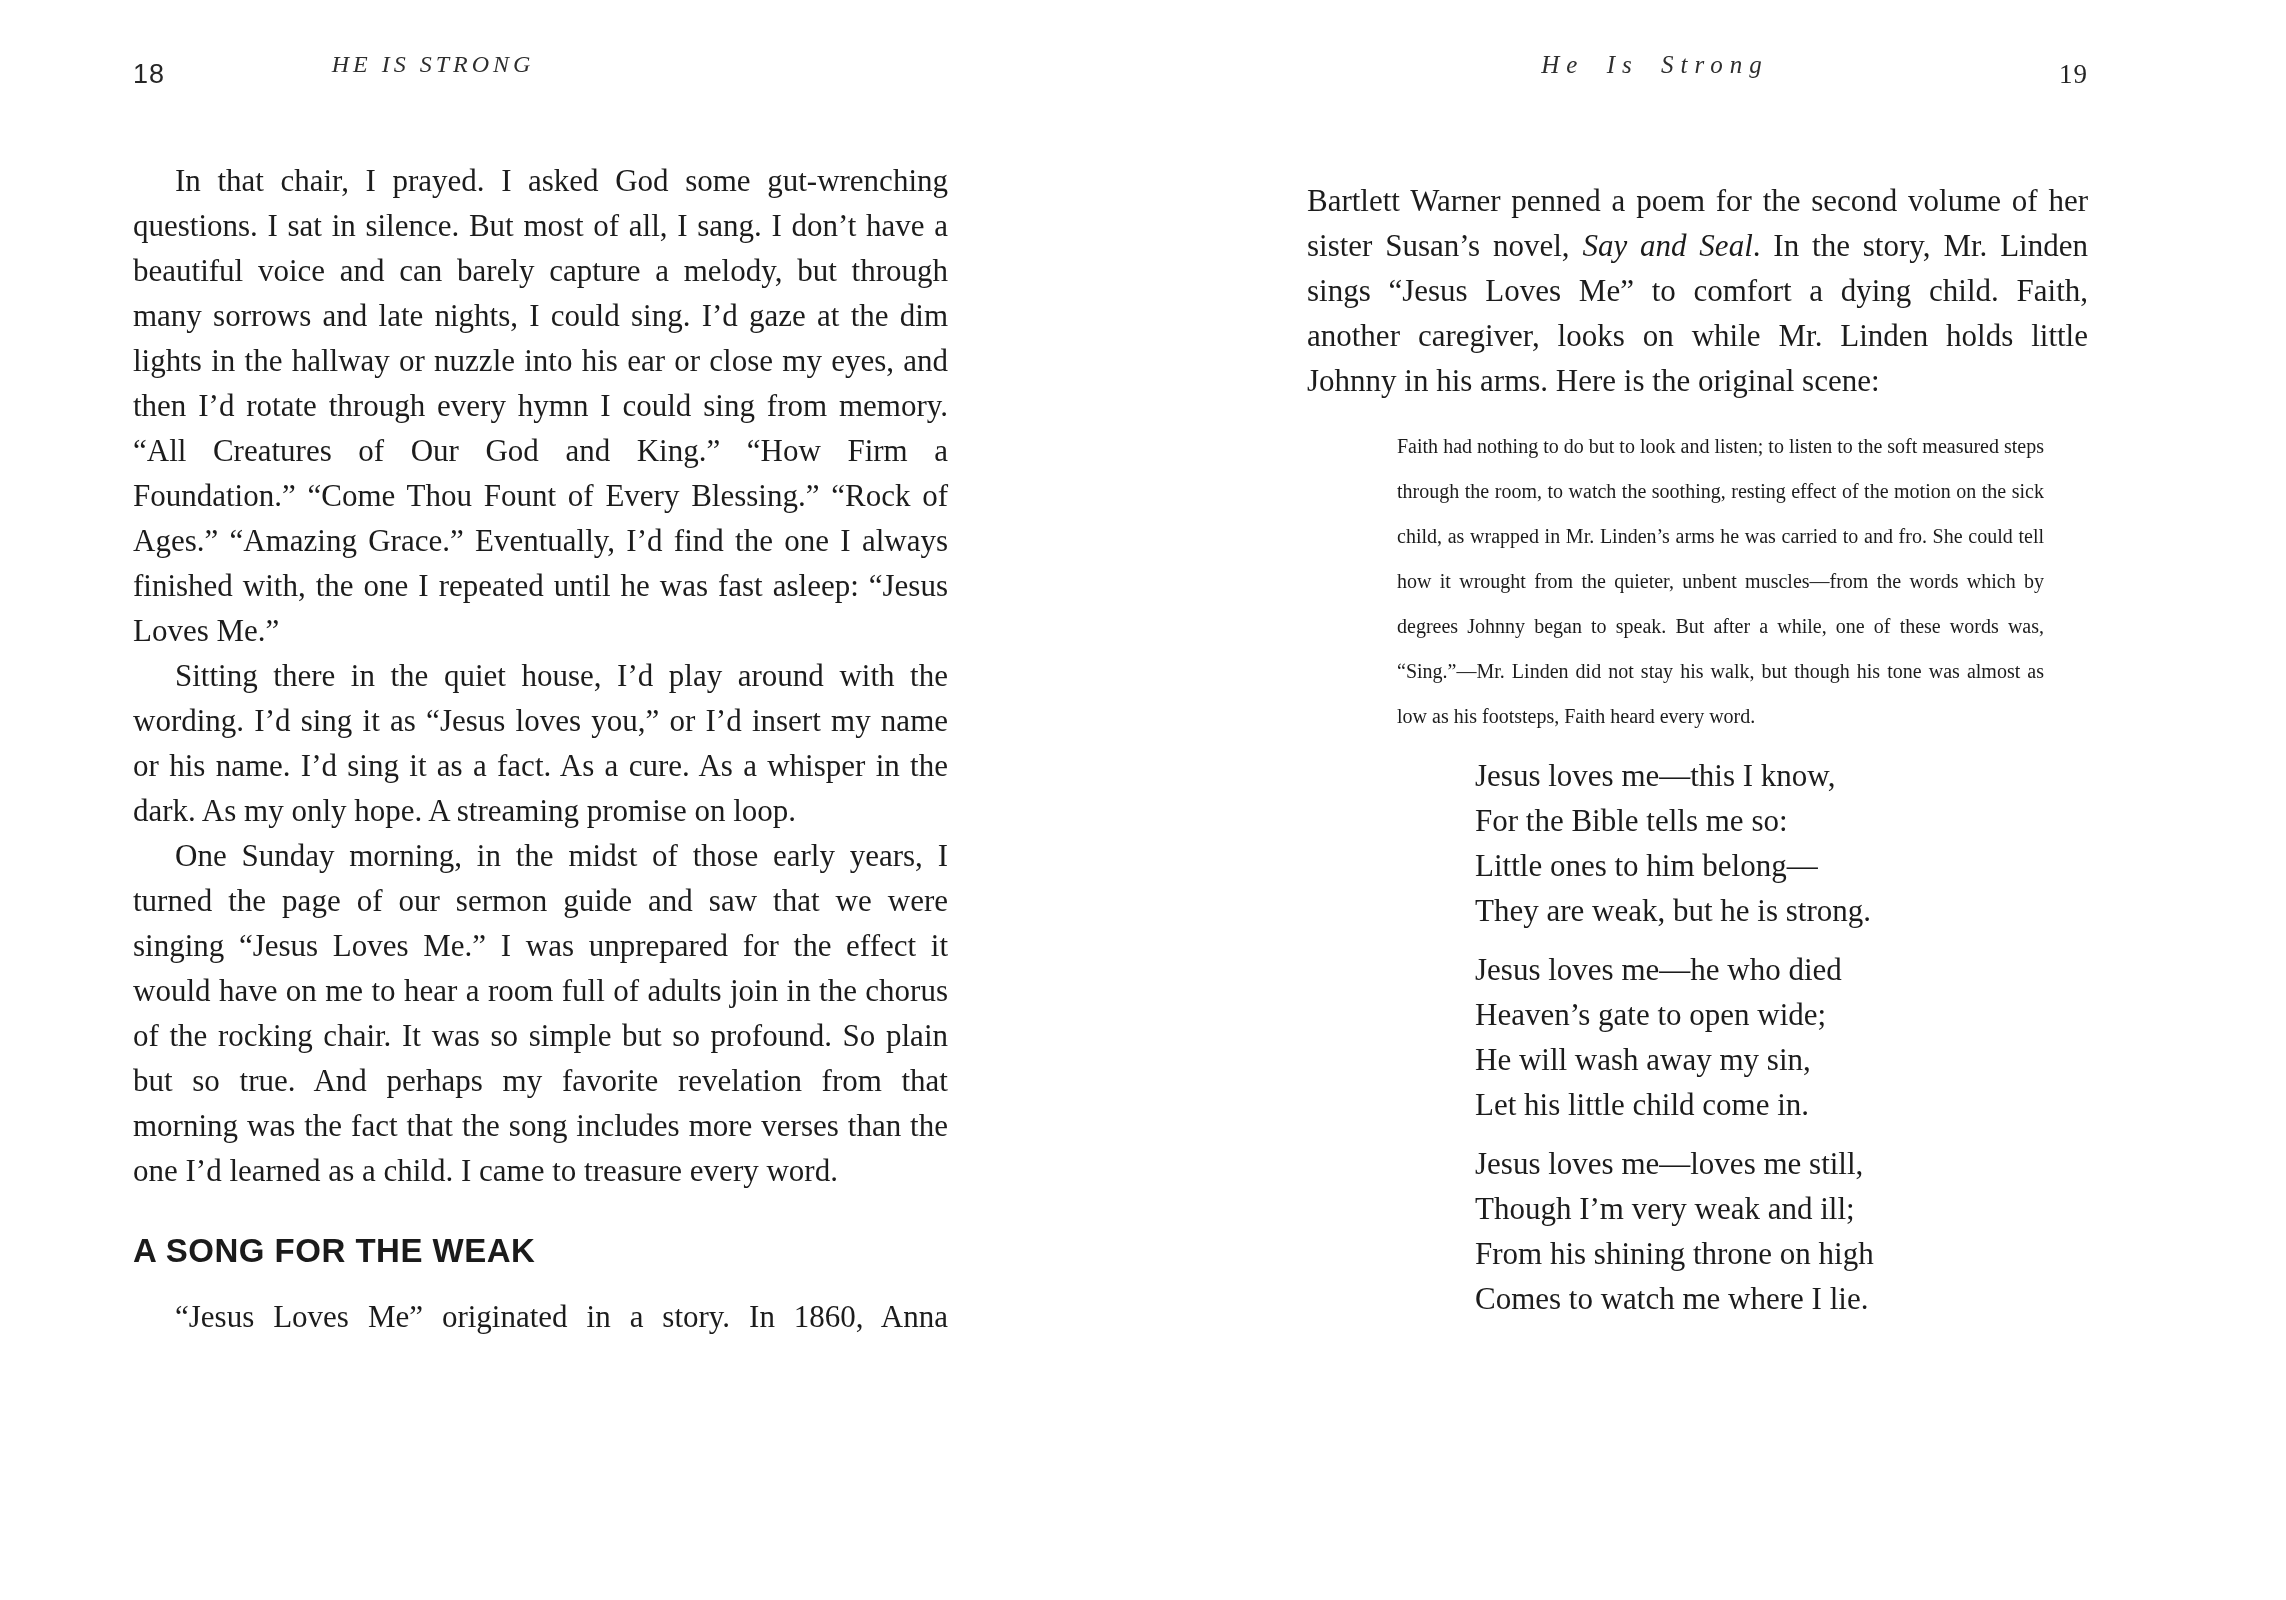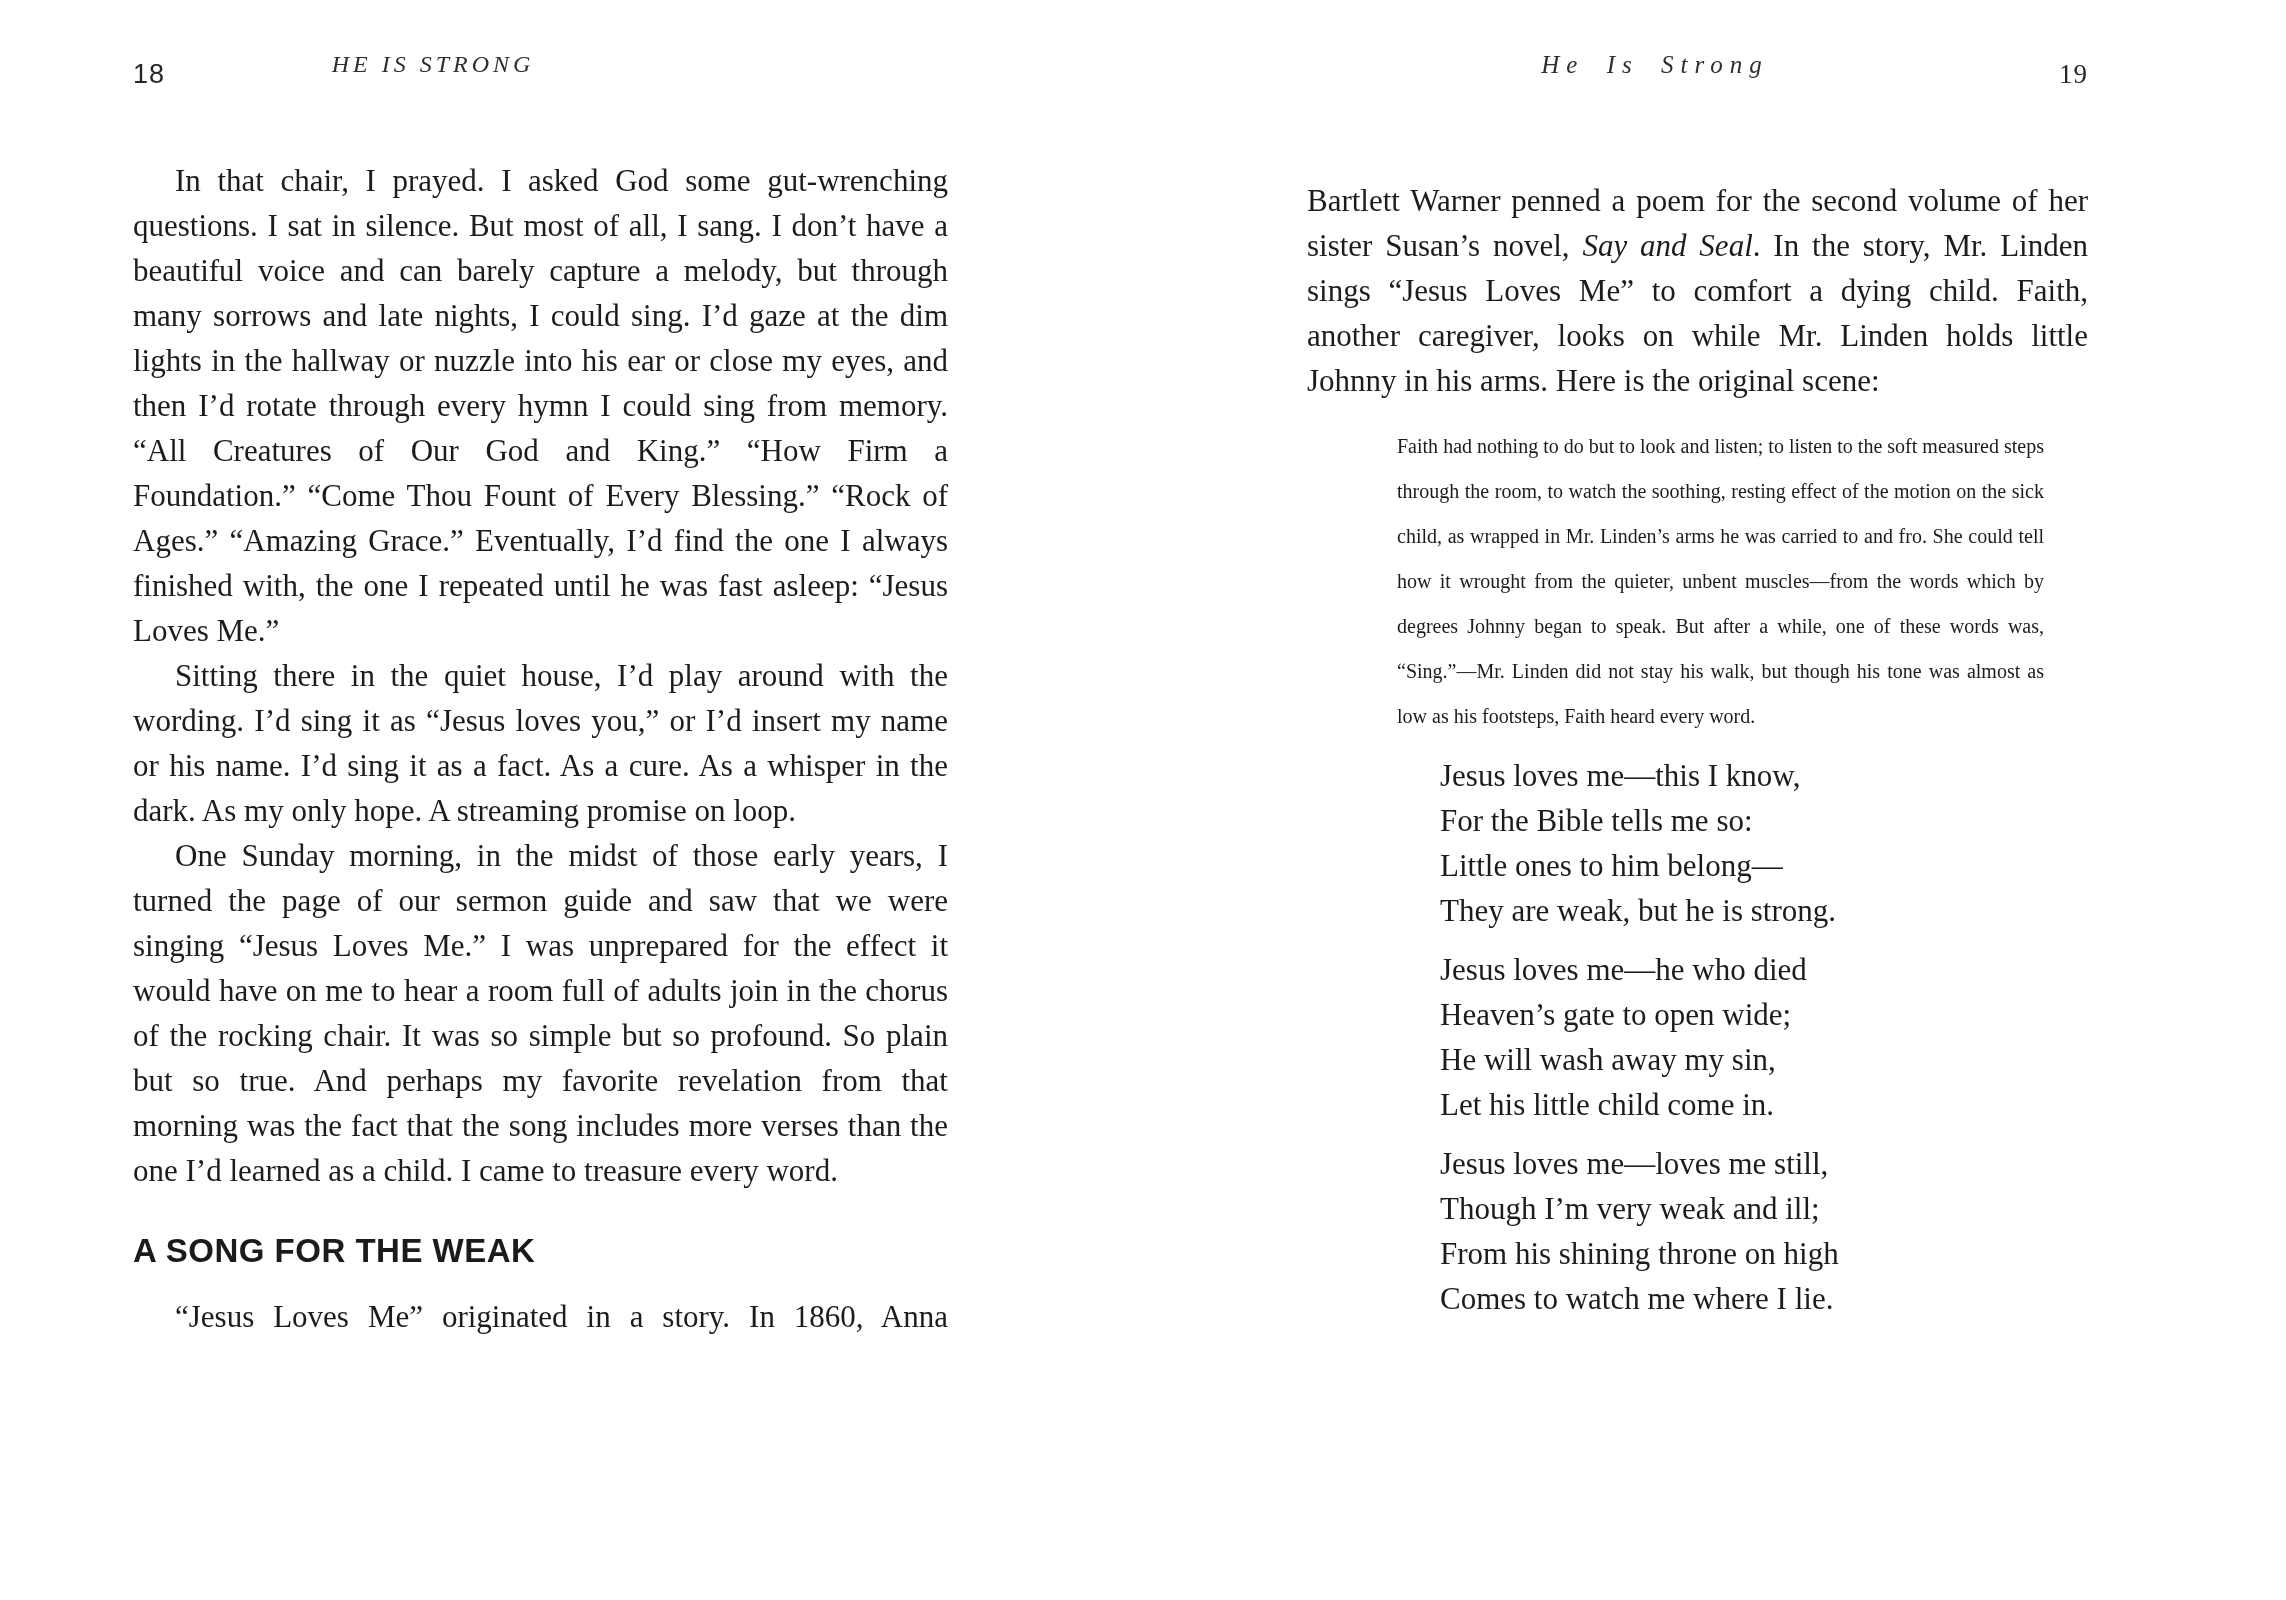--- a/index.html
+++ b/index.html
@@ -97,21 +97,21 @@
     margin: 21px 44px 0 90px;
     font-size: 20px;
     line-height: 45px;
     text-align: justify;
   }
 
   .poem {
     margin-left: 133px;
     margin-top: 6px;
   }
-  .poem-stanza { margin-top: 14px; }
+  .poem-stanza { margin-top: 14px; margin-left: 35px; }
   .poem-line {
     font-size: 31px;
     line-height: 45px;
     text-align: left;
   }
   .italic { font-style: italic; }
 </style>
 </head>
 <body>
 

